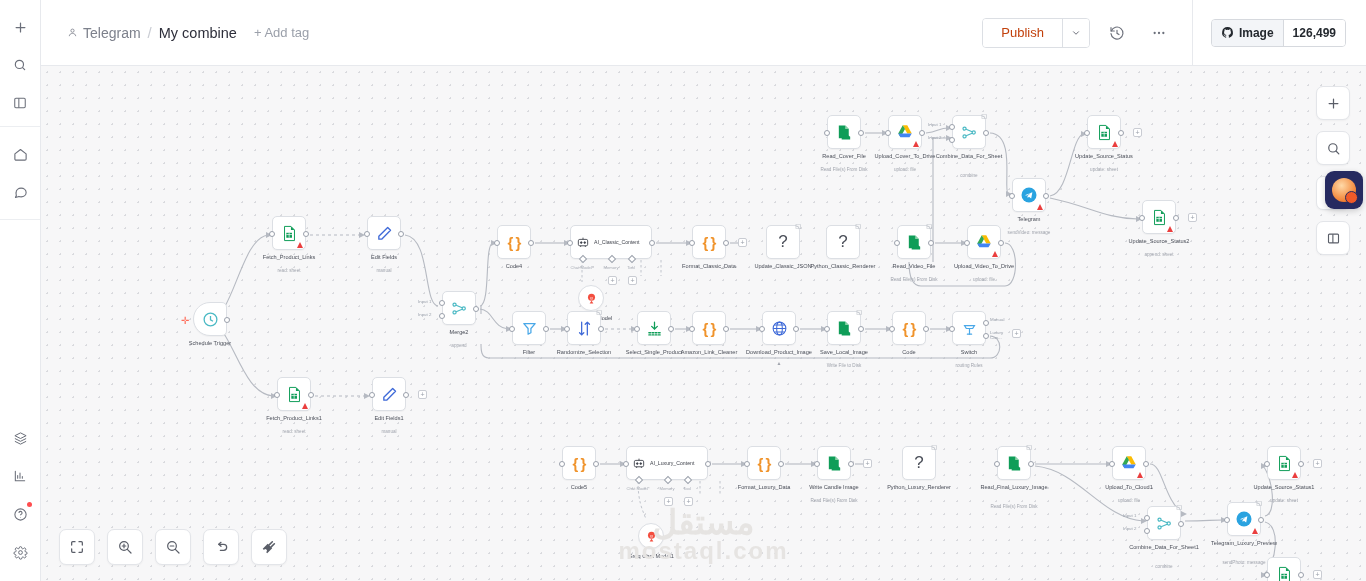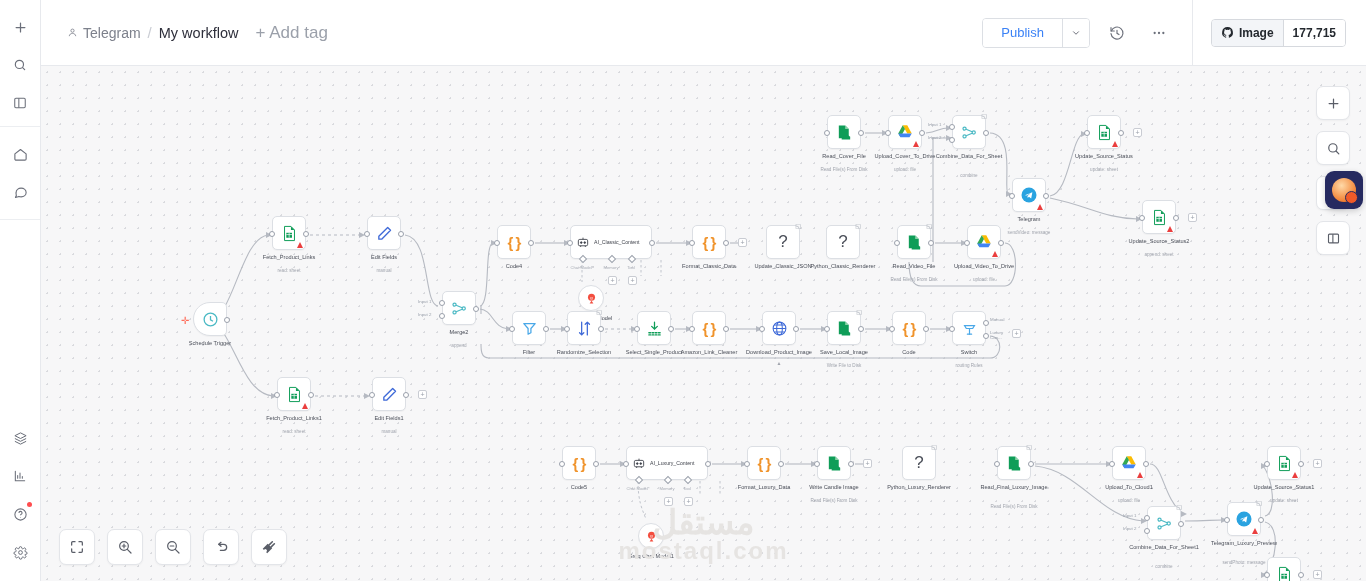--- a/index.html
+++ b/index.html
@@ -36,31 +36,31 @@
   
   .topbar {
     position: absolute; left: 41px; top: 0; right: 0; height: 66px;
     background: #fff; border-bottom: 1px solid #e7e9ed;
     display: flex; align-items: center; z-index: 30;
   }
   .breadcrumb { display: flex; align-items: center; gap: 7px; padding-left: 26px; font-size: 14px; }
   .bc-person { display:flex; align-items:center; gap:5px; color:#7d818c; }
   .bc-sep { color: #c9ccd3; font-size: 15px; }
   .bc-title { color: #2d2e3a; font-size: 14.5px; }
-  .bc-addtag { color: #9ba0aa; font-size: 17px; margin-left: 10px; cursor: pointer; }
+  .bc-addtag { color: #9ba0aa; font-size: 13px; margin-left: 10px; cursor: pointer; }
 
   .top-right { margin-left: auto; display: flex; align-items: center; height: 100%; }
   .publish-group {
     display: flex; align-items: stretch; height: 30px;
     border: 1px solid #dcdfe4; border-radius: 4px; overflow: hidden;
     background: #fff;
   }
   .publish-btn {
     display:flex; align-items:center; padding: 12px 18px;
-    font-size: 13px; color: #3b82f6; cursor: not-allowed; background: #fff;
+    font-size: 13px; color: #c2410c; cursor: not-allowed; background: #fff;
   }
   .publish-caret {
     width: 27px; display:flex; align-items:center; justify-content:center;
     border-left: 1px solid #dcdfe4; color:#5f636d; cursor:pointer; background:#fff;
   }
   .icon-btn-top {
     width: 30px; height: 30px; margin-left: 12px;
     display:flex; align-items:center; justify-content:center;
     color: #6b6f7a; border-radius: 4px; cursor: pointer;
   }
@@ -265,21 +265,21 @@
   <div class="topbar">
     <div class="breadcrumb">
       <span class="bc-person">
         <svg width="11" height="11" viewBox="0 0 24 24" fill="none" stroke="currentColor" stroke-width="1.8">
             <circle cx="12" cy="8" r="3.5"></circle>
             <path d="M5 20c0-3.5 3-6 7-6s7 2.5 7 6"></path>
           </svg>
         <span>Telegram</span>
       </span>
       <span class="bc-sep">/</span>
-      <span class="bc-title">My workflow</span>
+      <span class="bc-title">My combine</span>
       <span class="bc-addtag">+ Add tag</span>
     </div>
 
     <div class="top-right">
       <div class="publish-group">
         <div class="publish-btn">Publish</div>
         <div class="publish-caret">
           <svg width="10" height="10" viewBox="0 0 24 24" fill="none" stroke="currentColor" stroke-width="2.2" stroke-linecap="round">
               <path d="M6 9l6 6 6-6"></path>
             </svg>
@@ -300,21 +300,21 @@
           </svg>
       </div>
       <div class="top-divider"></div>
       <div class="star-wrap">
         <div class="star-left">
           <svg width="13" height="13" viewBox="0 0 24 24" fill="currentColor">
               <path d="M12 2a10 10 0 0 0-3.16 19.49c.5.09.68-.22.68-.48v-1.7c-2.78.6-3.37-1.34-3.37-1.34-.45-1.16-1.1-1.47-1.1-1.47-.9-.62.07-.6.07-.6 1 .07 1.53 1.03 1.53 1.03.89 1.52 2.34 1.08 2.91.83.09-.65.35-1.09.63-1.34-2.22-.25-4.56-1.11-4.56-4.95 0-1.09.39-1.99 1.03-2.69-.1-.25-.45-1.27.1-2.65 0 0 .84-.27 2.75 1.03a9.5 9.5 0 0 1 5 0c1.91-1.3 2.75-1.03 2.75-1.03.55 1.38.2 2.4.1 2.65.64.7 1.03 1.6 1.03 2.69 0 3.85-2.35 4.7-4.58 4.94.36.31.68.92.68 1.86v2.75c0 .26.18.58.69.48A10 10 0 0 0 12 2z"></path>
             </svg>
           <span>Image</span>
         </div>
-        <div class="star-count">177,715</div>
+        <div class="star-count">126,499</div>
       </div>
     </div>
   </div>
 
 
   <div class="canvas">
 
     <svg class="edges">
       <g fill="none" stroke="#b6bac2" stroke-width="1.1">
 

